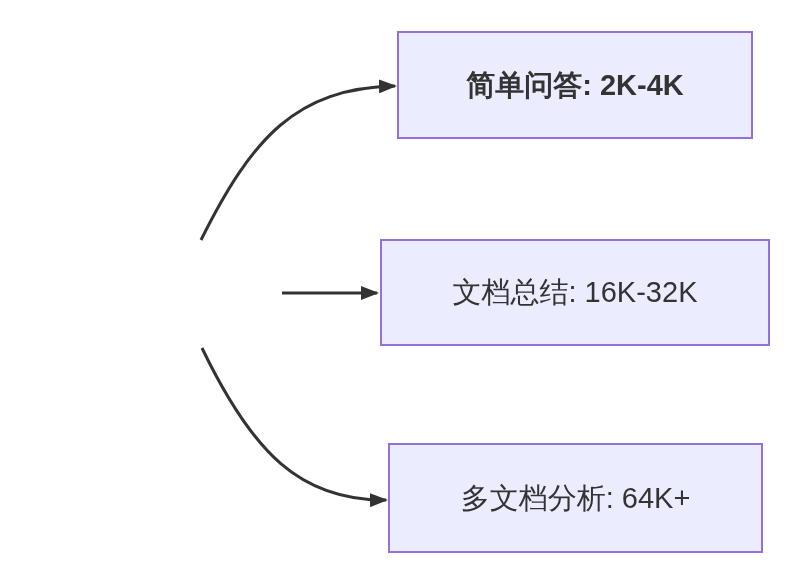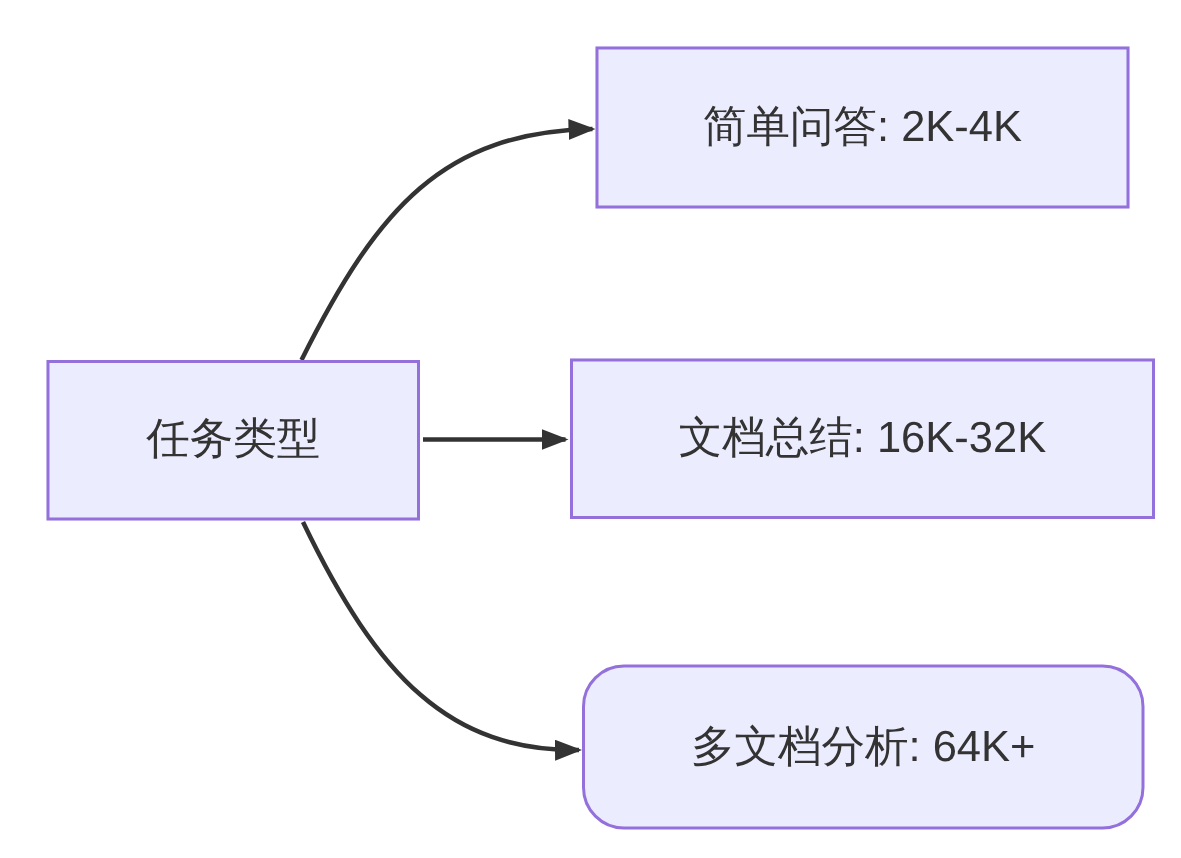--- a/index.html
+++ b/index.html
@@ -36,43 +36,40 @@
     display: flex;
     align-items: center;
     justify-content: center;
     color: #333333;
     font-size: 29px;
     line-height: 1.2;
     text-align: center;
     white-space: nowrap;
   }
   .node-root    { left: 31px;  top: 240px; width: 249px; height: 107px; }
-  .node-qa      { left: 397px; top: 31px;  width: 356px; height: 108px; }
+  .node-qa      { left: 397px; top: 31px;  width: 356px; height: 108px; font-weight: bold; }
   .node-summary { left: 380px; top: 239px; width: 390px; height: 107px; align-items: center; }
-  .node-multi   { left: 388px; top: 443px; width: 375px; height: 110px; border-radius: 28px; }
+  .node-multi   { left: 388px; top: 443px; width: 375px; height: 110px; }
 </style>
 </head>
 <body>
 
 <div class="canvas">
 
   <svg class="edges-layer" viewBox="0 0 787 572" xmlns="http://www.w3.org/2000/svg">
     <defs>
       <marker id="arrowhead" markerUnits="userSpaceOnUse" markerWidth="18" markerHeight="14" viewBox="0 0 18 14" refX="16" refY="7" orient="auto">
         <path d="M0,0 L18,7 L0,14 Z" fill="#333333"></path>
       </marker>
     </defs>
     <path class="edge-path" d="M 201 240 C 252 138, 296 88, 395 86" marker-end="url(#arrowhead)"></path>
     <path class="edge-path" d="M 282 293 L 377 293" marker-end="url(#arrowhead)"></path>
     <path class="edge-path" d="M 202 348 C 252 452, 300 501, 386 500" marker-end="url(#arrowhead)"></path>
   </svg>
 
-  <div class="node node-root">
-    <span>任务类型</span>
-  </div>
 
   <div class="node node-qa">
     <span>简单问答: 2K-4K</span>
   </div>
 
   <div class="node node-summary">
     <span>文档总结: 16K-32K</span>
   </div>
 
   <div class="node node-multi">

